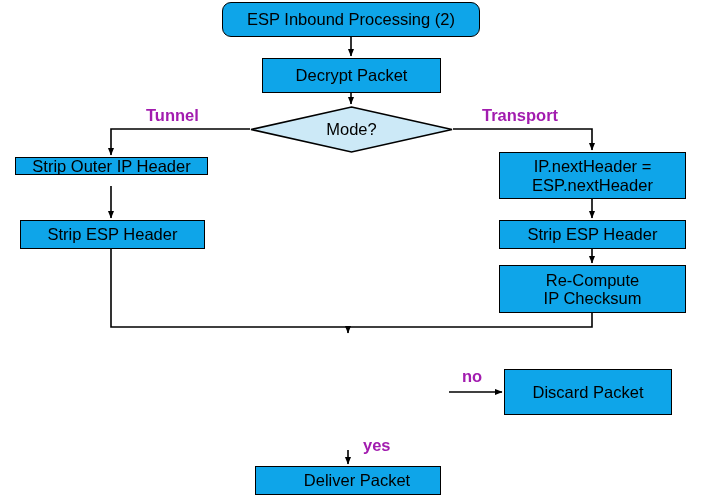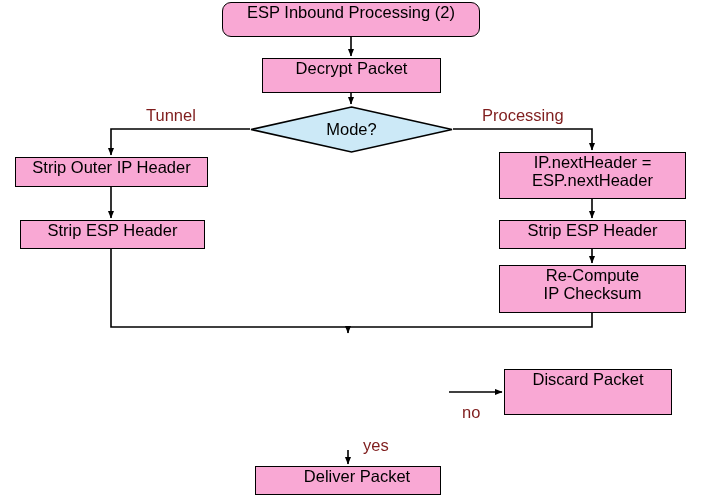--- a/index.html
+++ b/index.html
@@ -17,24 +17,24 @@
   }
   #wires {
     position: absolute;
     left: 0; top: 0;
     width: 710px; height: 499px;
     pointer-events: none;
   }
   .node {
     position: absolute;
     box-sizing: border-box;
-    background: #f9a8d4;
+    background: #0ea5e9;
     border: 1.6px solid #000000;
     display: flex;
-    align-items: flex-start;
+    align-items: center;
     justify-content: center;
     text-align: center;
     color: #000000;
     font-size: 16.5px;
     line-height: 1.12;
     white-space: pre-line;
     z-index: 2;
   }
   .node.terminal {
     border-radius: 9px;
@@ -56,25 +56,26 @@
     align-items: center;
     justify-content: center;
     text-align: center;
     color: #000000;
     font-size: 16.5px;
     line-height: 1.12;
     white-space: pre-line;
   }
   .edge-label {
     position: absolute;
-    color: #7f1d1d;
+    color: #a21caf;
     font-size: 16.5px;
     line-height: 1;
     white-space: nowrap;
     z-index: 3;
+    font-weight: bold;
   }
 </style>
 </head>
 <body>
 
 <div id="canvas">
 
   <svg id="wires" viewBox="0 0 710 499" width="710" height="499">
     <defs>
       <marker id="arw" markerWidth="9" markerHeight="9" refX="7.4" refY="3.2" orient="auto" markerUnits="userSpaceOnUse">
@@ -121,21 +122,21 @@
     <span>Decrypt Packet</span>
   </div>
 
   <div class="diamond-wrap" style="left:250px; top:106px; width:203px; height:47px;">
     <svg width="203" height="47" viewBox="0 0 203 47">
       <polygon points="101.5,1 202,23.5 101.5,46 1,23.5" fill="#cce9f7" stroke="#000000" stroke-width="1.6"></polygon>
     </svg>
     <div class="diamond-label">Mode?</div>
   </div>
 
-  <div class="node" style="left:15px; top:157px; width:193px; height:30px;">
+  <div class="node" style="left:15px; top:157px; width:193px; height:18px;">
     <span>Strip Outer IP Header</span>
   </div>
 
   <div class="node" style="left:20px; top:220px; width:185px; height:29px;">
     <span>Strip ESP Header</span>
   </div>
 
   <div class="node" style="left:499px; top:152px; width:187px; height:47px;">
     <span>IP.nextHeader =
 ESP.nextHeader</span>
@@ -153,17 +154,17 @@
 
   <div class="node" style="left:504px; top:369px; width:168px; height:46px;">
     <span>Discard Packet</span>
   </div>
 
   <div class="node" style="left:255px; top:466px; width:186px; height:29px;padding-left:18px;">
     <span>Deliver Packet</span>
   </div>
 
   <div class="edge-label" style="left:146px; top:107px;">Tunnel</div>
-  <div class="edge-label" style="left:482px; top:107px;">Processing</div>
-  <div class="edge-label" style="left:462px; top:368px;margin-top:36px;">no</div>
+  <div class="edge-label" style="left:482px; top:107px;">Transport</div>
+  <div class="edge-label" style="left:462px; top:368px;">no</div>
   <div class="edge-label" style="left:363px; top:437px;">yes</div>
 
 </div>
 
 </body></html>

